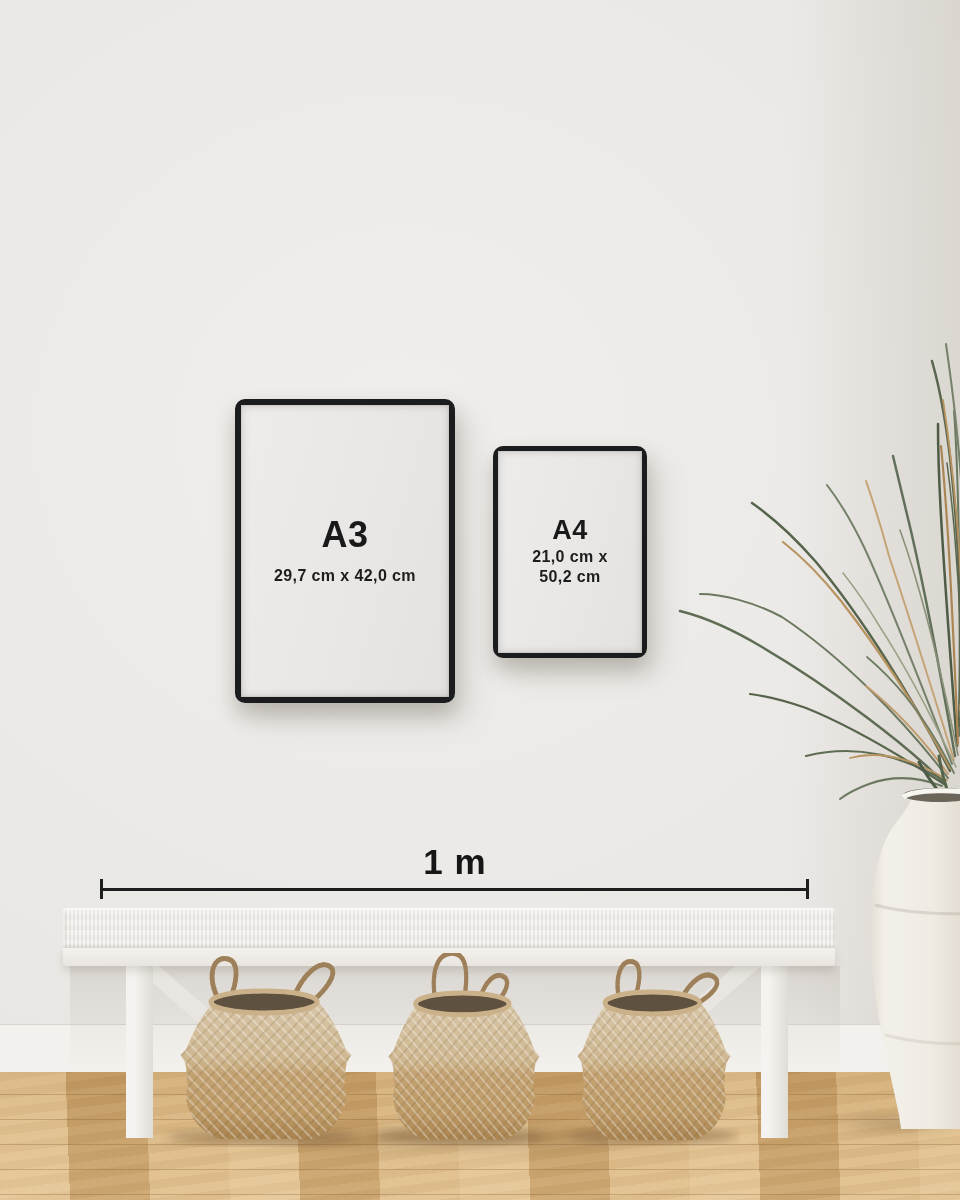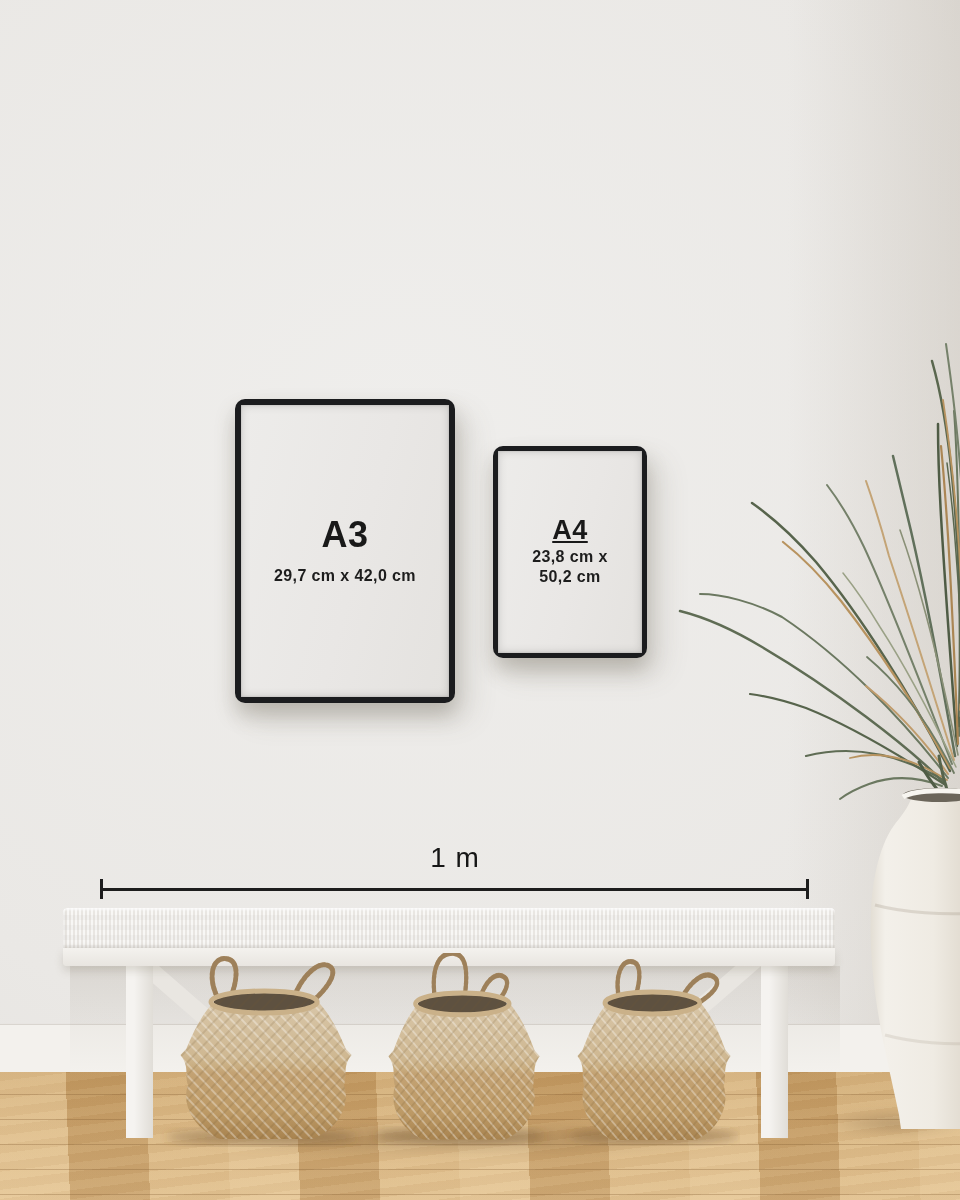--- a/index.html
+++ b/index.html
@@ -27,26 +27,26 @@
     box-shadow:inset 0 0 10px rgba(0,0,0,.16), inset 0 0 2px rgba(0,0,0,.22);
     display:flex;flex-direction:column;align-items:center;justify-content:center;}
   .frame-a3{left:235px;top:399px;width:220px;height:304px;}
   .frame-a3 .paper{left:6px;top:6px;width:208px;height:292px;}
   .frame-a4{left:493px;top:446px;width:154px;height:212px;}
   .frame-a4 .paper{left:5px;top:5px;width:144px;height:202px;}
   .poster-label{color:#191919;font-weight:800;letter-spacing:.5px;line-height:1;}
   .poster-dims{color:#1d1d1d;font-weight:600;letter-spacing:.4px;text-align:center;}
   .frame-a3 .poster-label{font-size:36px;margin-bottom:14px;}
   .frame-a3 .poster-dims{font-size:16px;}
-  .frame-a4 .poster-label{font-size:27px;margin-bottom:3px;text-decoration:underline;}
+  .frame-a4 .poster-label{font-size:27px;margin-bottom:3px;}
   .frame-a4 .poster-dims{font-size:16px;line-height:20px;}
 
   
-  .scale-label{left:355px;top:842px;width:200px;text-align:center;font-size:28px;
-    font-weight:400;color:#161616;letter-spacing:1px;}
+  .scale-label{left:355px;top:842px;width:200px;text-align:center;font-size:35px;
+    font-weight:700;color:#161616;letter-spacing:1px;}
   .scale-line{left:101px;top:888px;width:707px;height:3px;background:#1d1d1d;}
   .scale-tick{top:879px;width:3px;height:20px;background:#1d1d1d;}
   .tick-left{left:100px;} .tick-right{left:806px;}
 
   
   .bench-wall-shade{left:70px;top:966px;width:770px;height:106px;
     background:linear-gradient(180deg, rgba(125,112,95,.14) 0%, rgba(125,112,95,.05) 55%, rgba(125,112,95,0) 100%);}
   .bench-top{left:63px;top:908px;width:772px;height:42px;border-radius:4px 4px 0 0;
     background:
       repeating-linear-gradient(0deg, rgba(0,0,0,.025) 0 5px, rgba(255,255,255,0) 5px 10px),
@@ -82,21 +82,21 @@
     <div class="paper">
       <div class="poster-label">A3</div>
       <div class="poster-dims">29,7 cm x 42,0 cm</div>
     </div>
   </div>
 
   <div class="layer frame frame-a4">
     <div class="paper">
       <div class="poster-label">A4</div>
       <div class="poster-dims">
-        <span>23,8 cm x</span><br>
+        <span>21,0 cm x</span><br>
         <span>50,2 cm</span>
       </div>
     </div>
   </div>
 
   <div class="layer scale-label">1 m</div>
   <div class="layer scale-line"></div>
   <div class="layer scale-tick tick-left"></div>
   <div class="layer scale-tick tick-right"></div>
 

